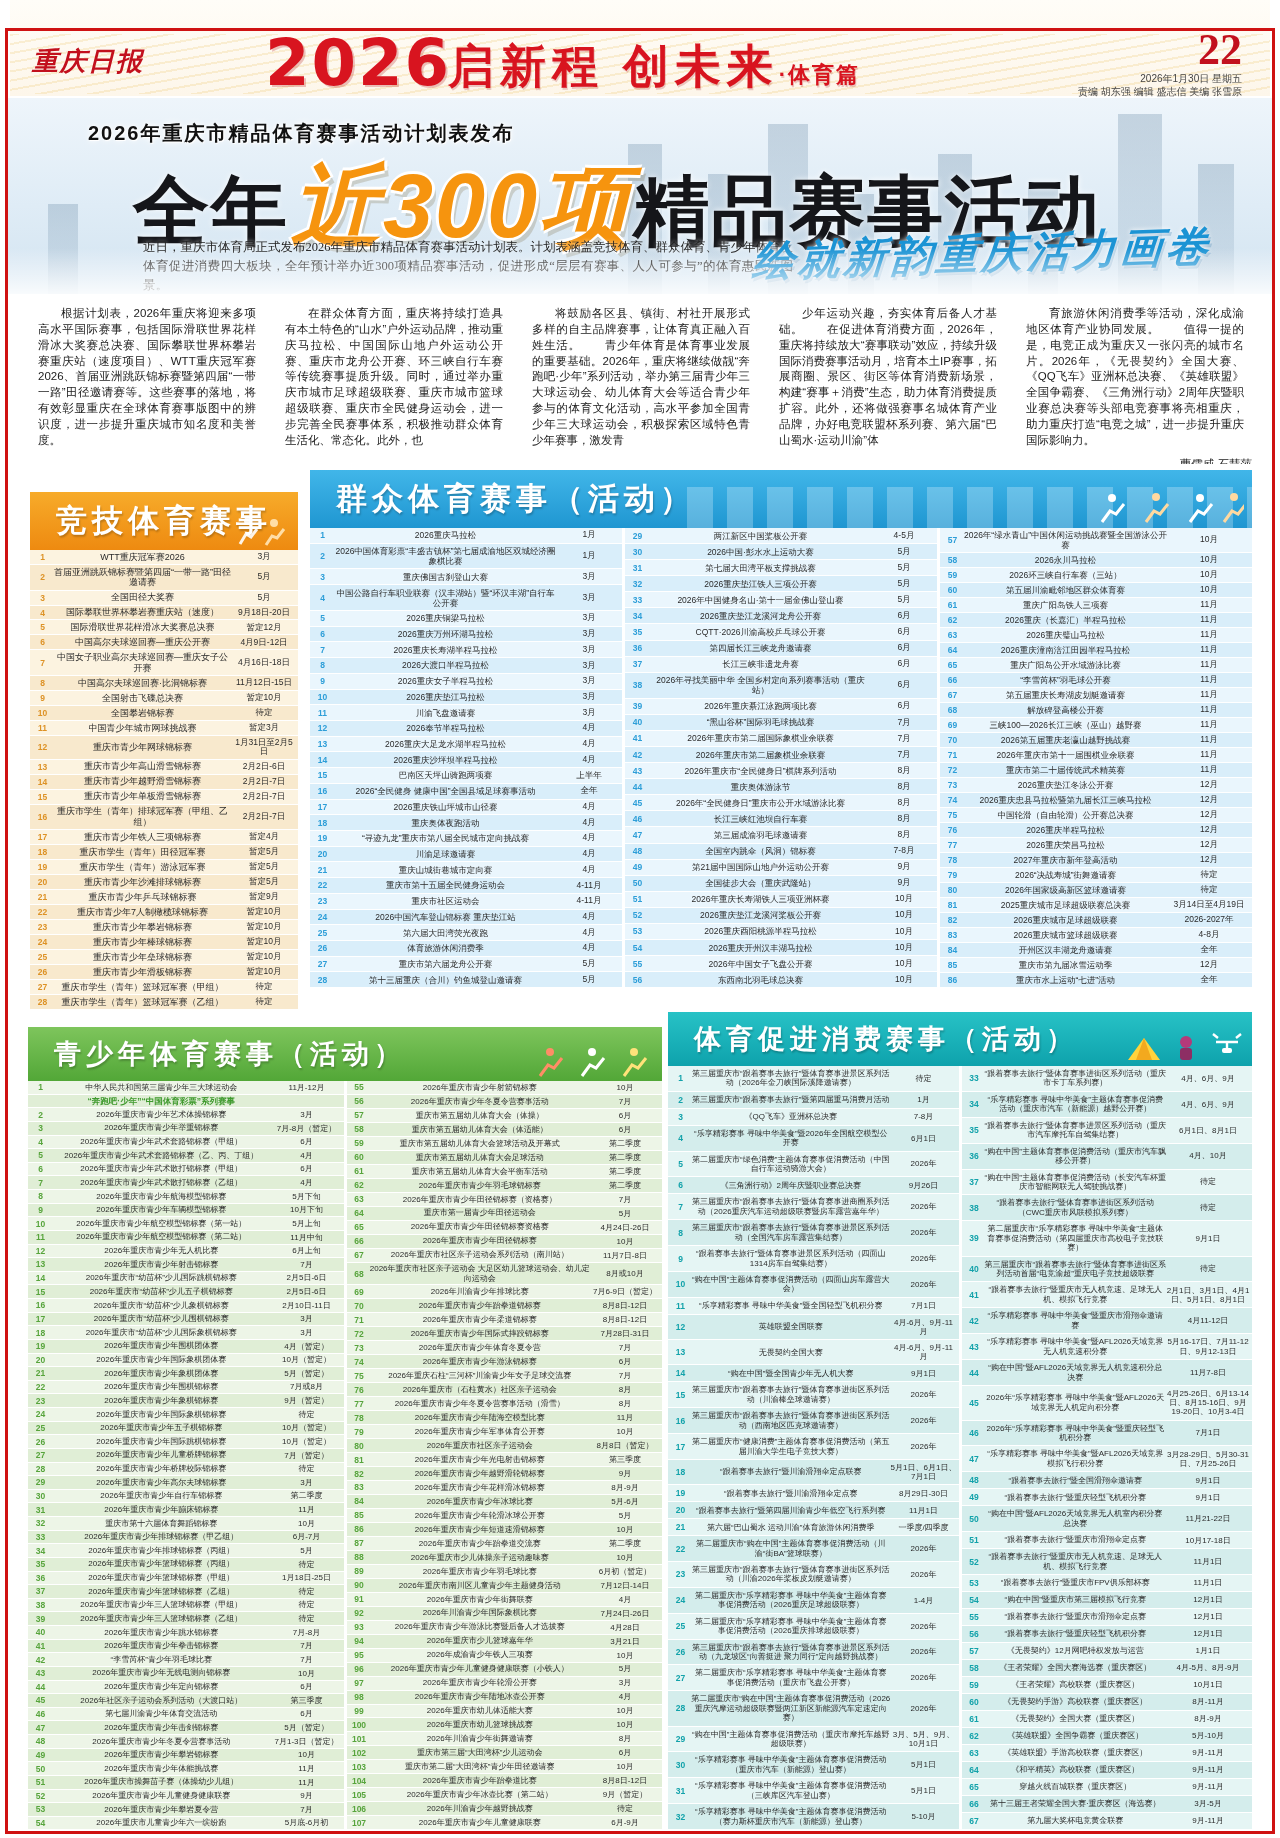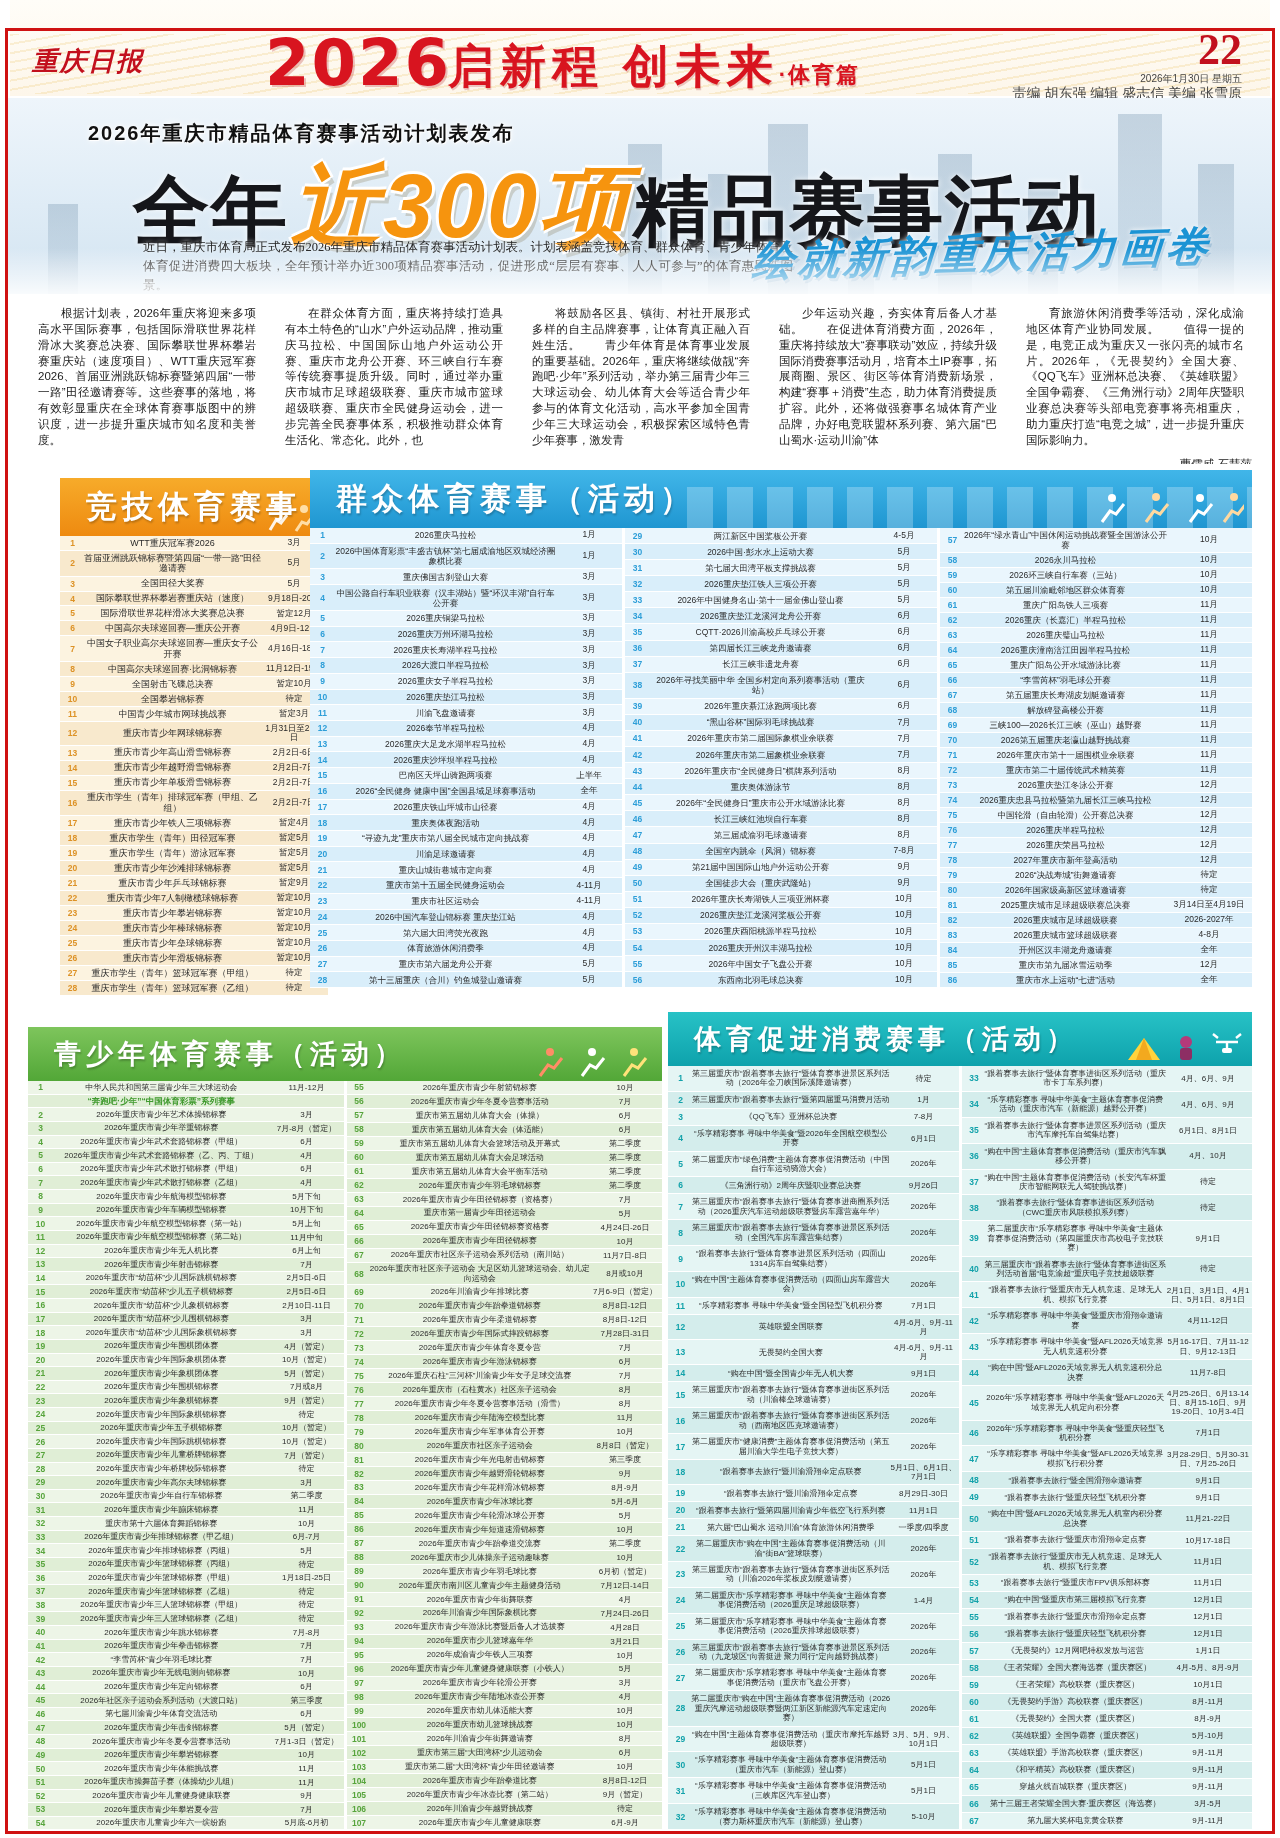--- a/index.html
+++ b/index.html
@@ -8,21 +8,21 @@
   
   .masthead{position:absolute;left:10px;right:10px;top:0;height:96px;background:linear-gradient(180deg,#fffdf8,#fdf6ea);}
   .mast-wave{position:absolute;left:0;top:34px;width:100%;height:60px;background:
      repeating-linear-gradient(170deg,rgba(230,180,60,.18) 0 2px,transparent 2px 9px);}
   .paper-logo{position:absolute;left:22px;top:44px;font-family:"Liberation Serif",serif;font-weight:bold;font-style:italic;color:#c2101d;font-size:26px;letter-spacing:2px;}
   .year-art{position:absolute;left:255px;top:26px;font-size:64px;font-weight:900;color:#d8141f;letter-spacing:2px;font-family:"DejaVu Sans",sans-serif;text-shadow:2px 2px 0 rgba(180,20,20,.25);}
   .slogan{position:absolute;left:438px;top:36px;font-size:46px;font-weight:900;color:#d8141f;letter-spacing:6px;text-shadow:1px 2px 0 rgba(160,10,10,.2);}
   .edition{font-size:22px;letter-spacing:2px;font-weight:900;color:#d8141f;margin-left:0;}
   .pageno{position:absolute;right:28px;top:24px;font-size:44px;font-weight:bold;color:#c2101d;font-family:"Liberation Serif",serif;}
   .dateline{position:absolute;right:28px;top:72px;font-size:10px;color:#444;text-align:left;}
-  .staffline{position:absolute;right:28px;top:85px;font-size:14px;color:#444;text-align:right;}
+  .staffline{position:absolute;right:28px;top:85px;font-size:10px;color:#444;text-align:right;}
   
   .hero{position:absolute;left:8px;right:8px;top:98px;height:196px;overflow:hidden;background:linear-gradient(180deg,#eef5fb 0%,#dfecf6 55%,#d3e4f1 100%);}
   .building{position:absolute;bottom:0;background:linear-gradient(180deg,rgba(120,150,175,.35),rgba(120,150,175,.12));}
   .hero-fade{position:absolute;left:0;right:0;bottom:0;height:46px;background:linear-gradient(180deg,rgba(255,255,255,0),rgba(255,255,255,.85));}
   .kicker{position:absolute;left:80px;top:22px;font-size:20px;font-weight:900;color:#111;letter-spacing:2px;text-shadow:0 0 4px #fff,0 0 8px #fff,1px 1px 0 #fff;}
   .headline{position:absolute;left:125px;top:48px;white-space:nowrap;}
   .hl-black{font-size:76px;font-weight:900;color:#15161a;letter-spacing:2px;text-shadow:0 0 6px rgba(255,255,255,.9);}
   .hl-orange{font-size:90px;font-weight:900;font-style:italic;color:#f6940e;letter-spacing:2px;margin:0 2px;
      text-shadow:-3px 0 0 #fff,3px 0 0 #fff,0 -3px 0 #fff,0 3px 0 #fff,4px 6px 0 rgba(90,60,0,.18);}
   .calligraphy{position:absolute;right:60px;top:128px;font-family:"Liberation Serif",serif;font-weight:bold;font-style:italic;
@@ -48,21 +48,21 @@
   .banner-orange .banner-title,.banner-blue .banner-title{font-size:31px;}
   .banner-green .banner-title,.banner-teal .banner-title{font-size:27px;}
   .bodywrap{flex:1 1 auto;display:flex;gap:3px;min-height:0;}
   .tbody{flex:1;display:flex;flex-direction:column;min-height:0;min-width:0;}
   .row{flex:1 1 auto;display:flex;align-items:center;border-bottom:1px solid #ffffff;padding:1px 2px;min-height:0;overflow:hidden;}
   .no{width:21px;flex:0 0 auto;font-weight:bold;text-align:center;font-size:8.5px;}
   .nm{flex:1 1 auto;text-align:center;line-height:1.18;color:#2b2b2b;min-width:0;}
   .dt{flex:0 0 auto;width:62px;text-align:center;line-height:1.15;color:#2b2b2b;}
   .note-row .nm{font-weight:bold;}
   
-  .t1{left:30px;top:478px;width:268px;height:518px;margin-left:30px;}
+  .t1{left:30px;top:492px;width:268px;height:518px;}
   .t1 .nm{font-size:9px;} .t1 .dt{font-size:8.5px;width:64px;}
   .c1 .row:nth-of-type(odd){background:#fcf3e0;} .c1 .row:nth-of-type(even){background:#f8e9cd;}
   .c1 .no{color:#dd9226;}
   
   .t2{left:310px;top:470px;width:942px;height:518px;}
   .t2 .nm{font-size:8.5px;} .t2 .dt{font-size:8.5px;}
   .c2 .row:nth-of-type(odd){background:#eaf6fd;} .c2 .row:nth-of-type(even){background:#d9eefa;}
   .c2 .no{color:#2d9ed8;}
   .t2 .g3 .dt{width:82px;}
   

